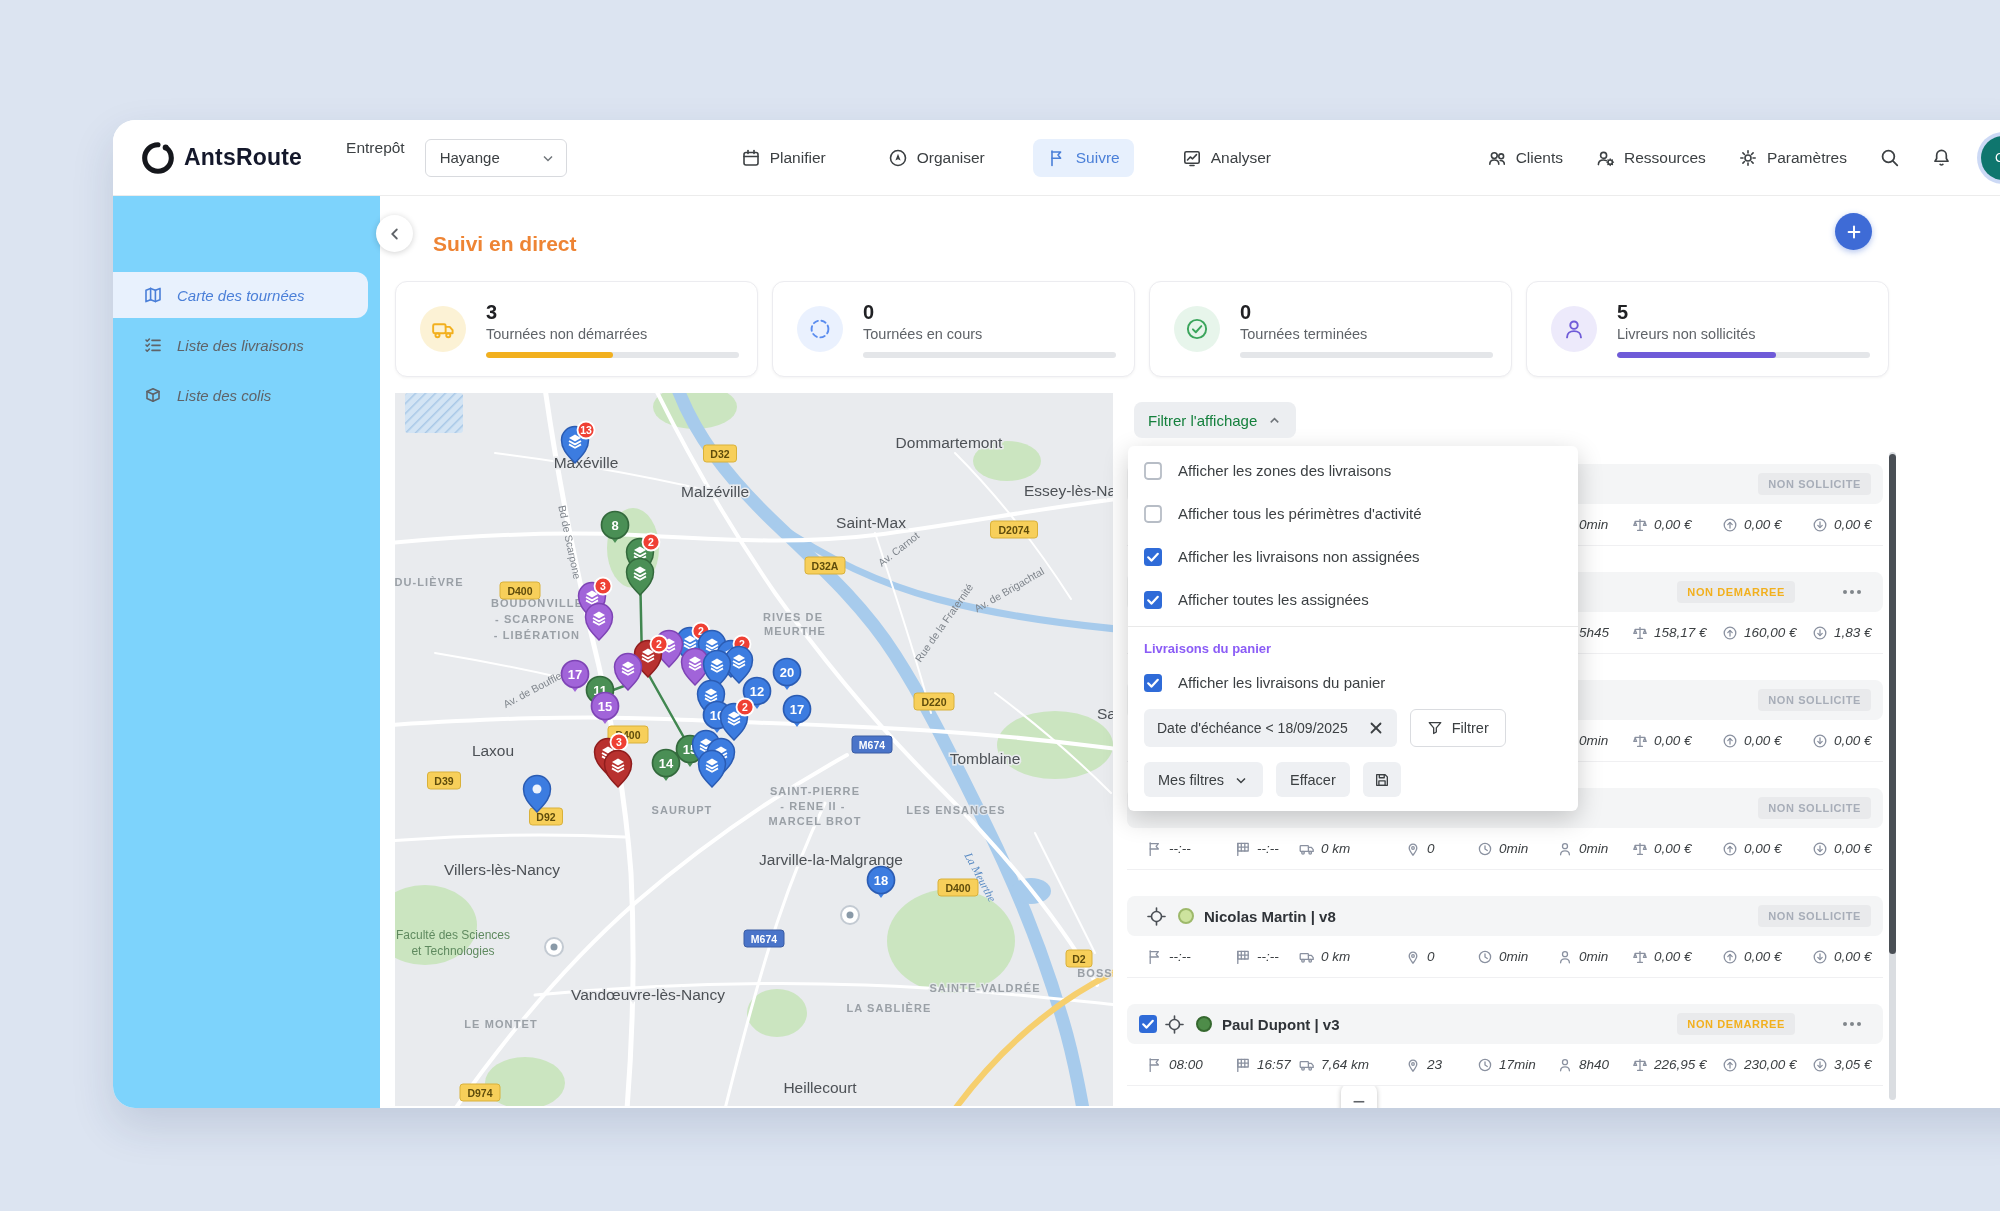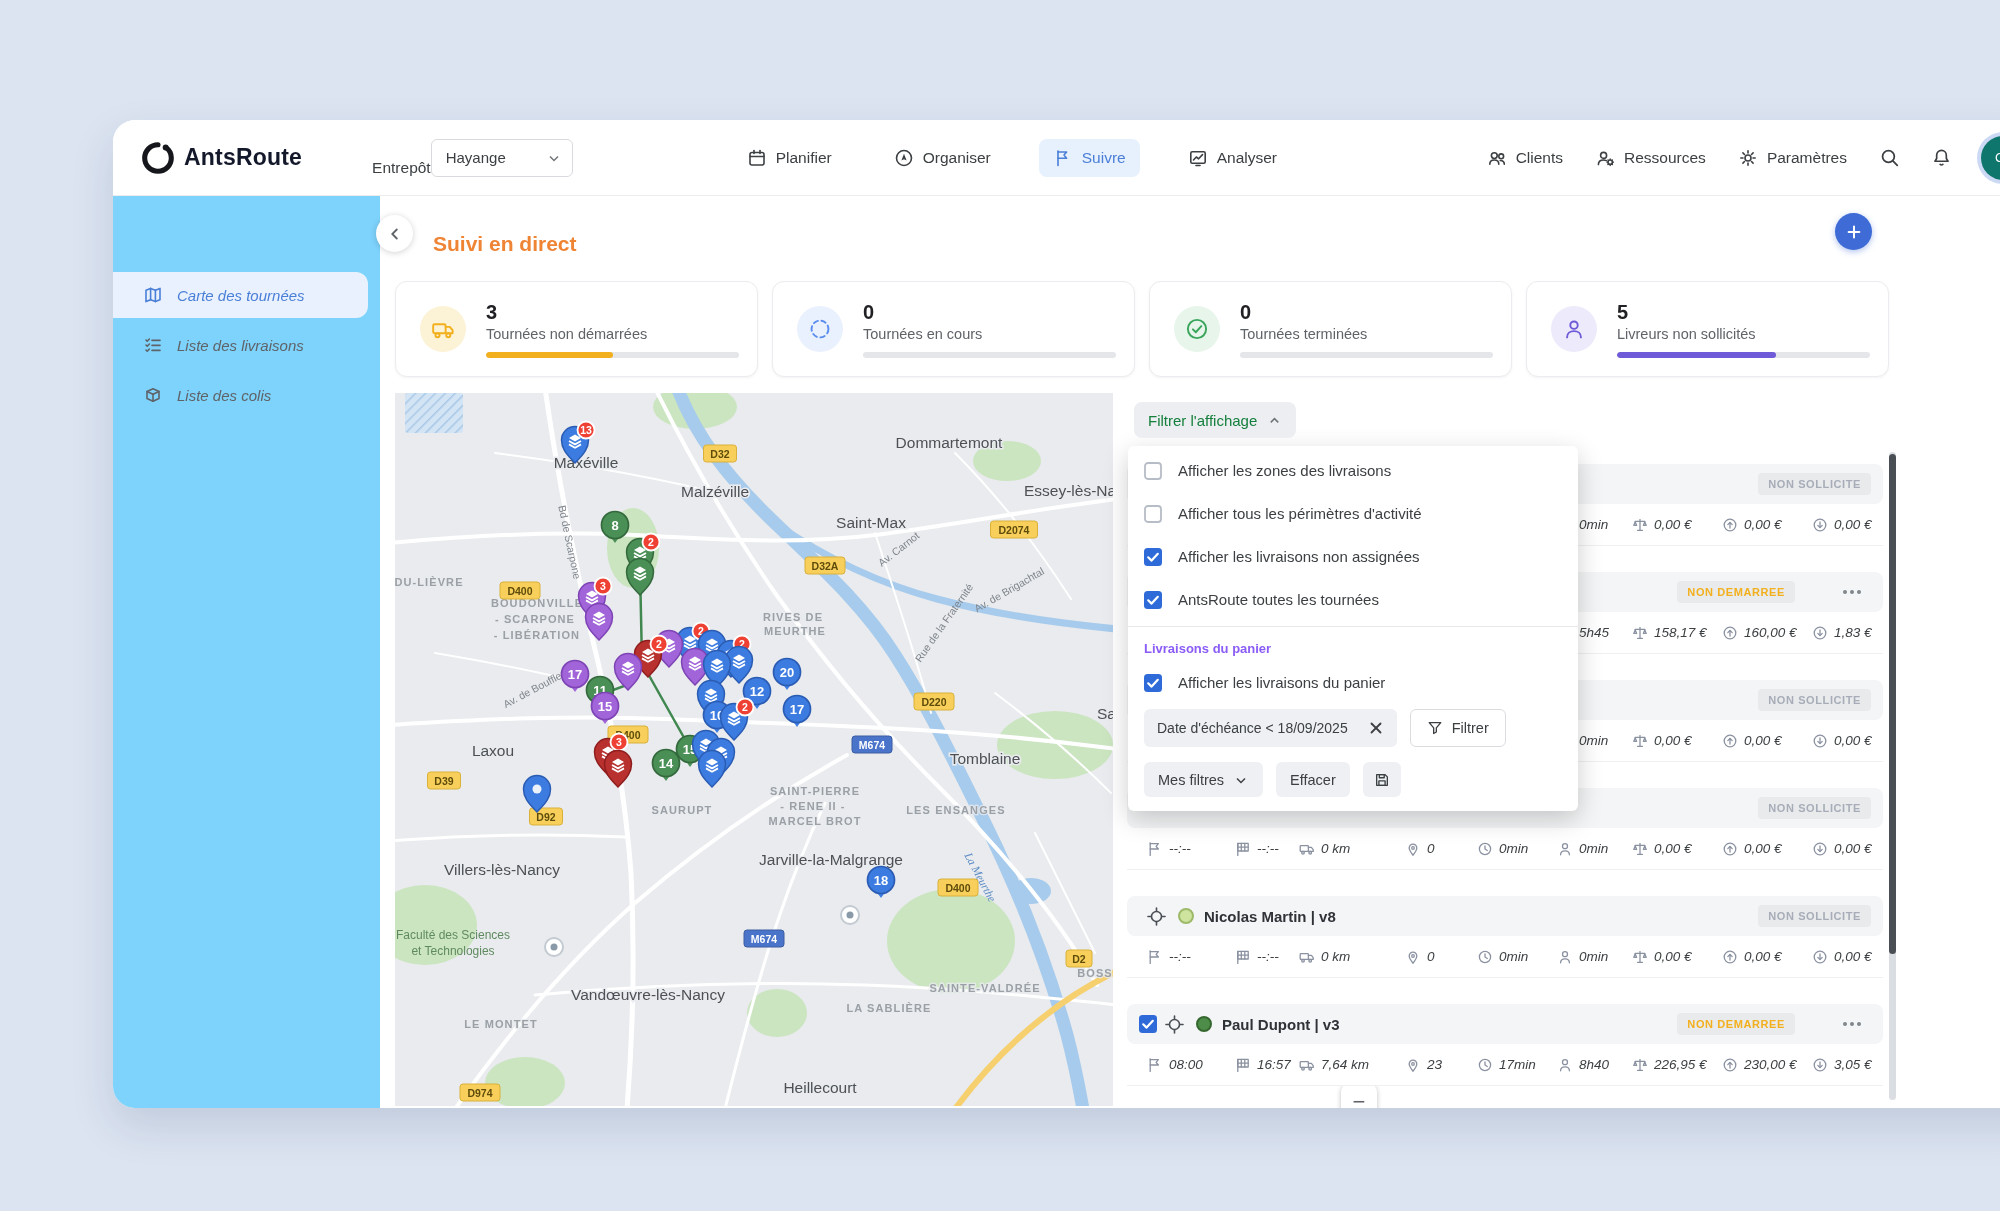--- a/index.html
+++ b/index.html
@@ -8,21 +8,21 @@
   .stage{position:relative;width:2000px;height:1211px;}
   .card{position:absolute;left:113px;top:120px;width:1940px;height:988px;background:#fff;
     border-radius:22px;box-shadow:0 18px 44px rgba(30,50,90,.14);overflow:hidden;}
 
   
   .nav{position:absolute;left:0;top:0;width:100%;height:76px;display:flex;align-items:center;
     padding:0 28px;border-bottom:1px solid #ececec;background:#fff;z-index:20;}
   .logo{display:flex;align-items:center;gap:9px;cursor:pointer;}
   .logo svg{width:34px;height:34px;}
   .logo-text{font-size:23px;font-weight:700;color:#14182b;letter-spacing:.2px;}
-  .depot{display:flex;align-items:flex-end;margin-left:70px;gap:0;}
+  .depot{display:flex;align-items:flex-start;margin-left:44px;gap:20px;}
   .depot-label{font-size:15.5px;color:#3c4043;}
   .depot-select{width:142px;height:38px;border:1px solid #d8dade;border-radius:6px;background:#fff;
     display:flex;align-items:center;justify-content:space-between;padding:0 10px 0 14px;font-size:15px;color:#3c4043;cursor:pointer;}
   .depot-select svg{width:16px;height:16px;color:#70757a;}
   .nav-center{display:flex;align-items:center;gap:34px;margin-left:160px;}
   .nav-item{display:flex;align-items:center;gap:9px;font-size:15.5px;font-weight:500;color:#3c4043;cursor:pointer;
     padding:9px 14px;border-radius:8px;white-space:nowrap;}
   .nav-item svg{width:20px;height:20px;}
   .nav-item.active{background:#e7f0fd;color:#4a7fd8;}
   .nav-right{display:flex;align-items:center;gap:28px;margin-left:auto;}
@@ -1172,21 +1172,21 @@
             </span>
             <span class="opt-label">Afficher les livraisons non assignées</span>
           </div>
           <div class="opt-row">
             <span class="cbx">
               <svg viewBox="0 0 18 18">
                 <rect width="18" height="18" rx="3.5" fill="#2F6BD8"></rect>
                 <polyline points="4.2,9.3 7.6,12.6 13.8,5.8" fill="none" stroke="#fff" stroke-width="2.2" stroke-linecap="round" stroke-linejoin="round"></polyline>
               </svg>
             </span>
-            <span class="opt-label">AntsRoute toutes les tournées</span>
+            <span class="opt-label">Afficher toutes les assignées</span>
           </div>
         </div>
       <div class="pop-divider"></div>
       <div class="pop-section">Livraisons du panier</div>
       <div id="basket-option">
           <div class="opt-row">
             <span class="cbx">
               <svg viewBox="0 0 18 18">
                 <rect width="18" height="18" rx="3.5" fill="#2F6BD8"></rect>
                 <polyline points="4.2,9.3 7.6,12.6 13.8,5.8" fill="none" stroke="#fff" stroke-width="2.2" stroke-linecap="round" stroke-linejoin="round"></polyline>

